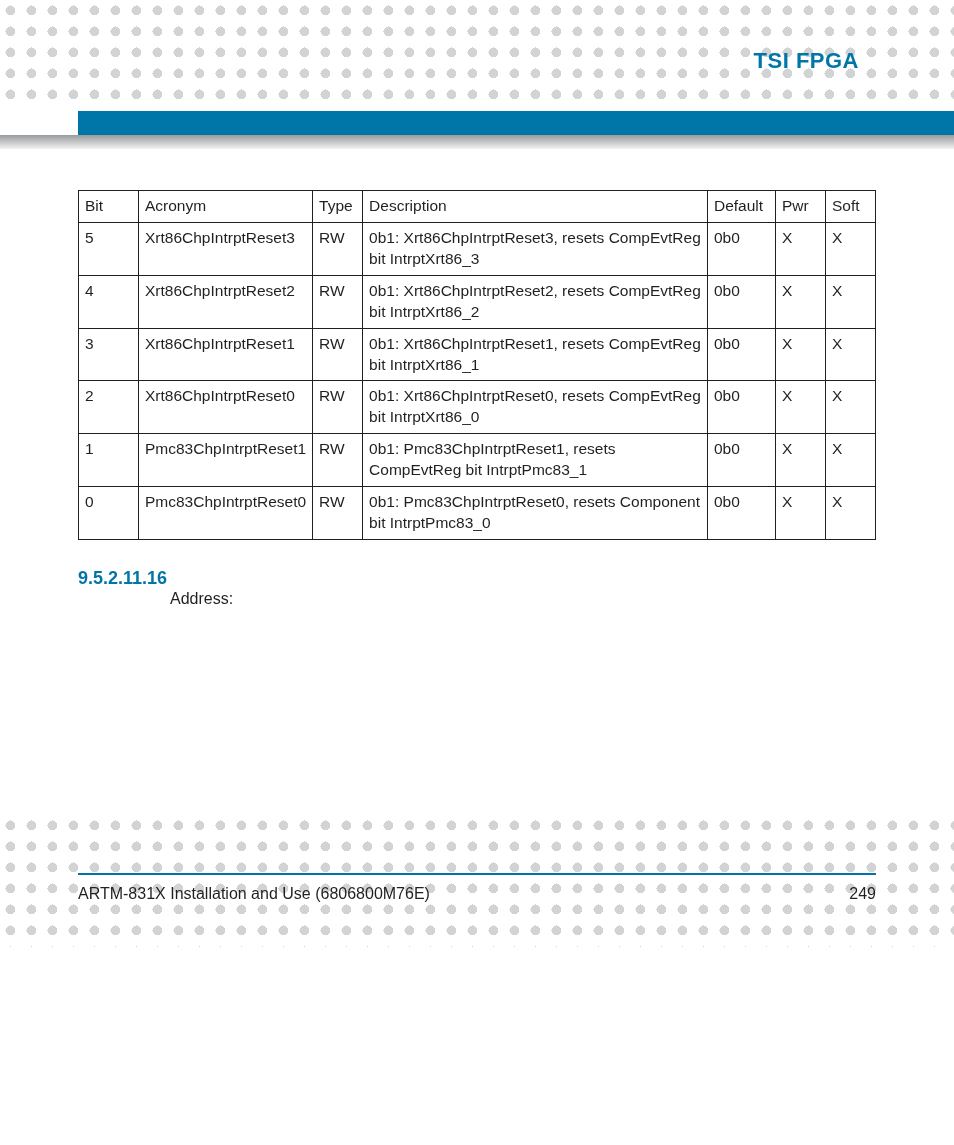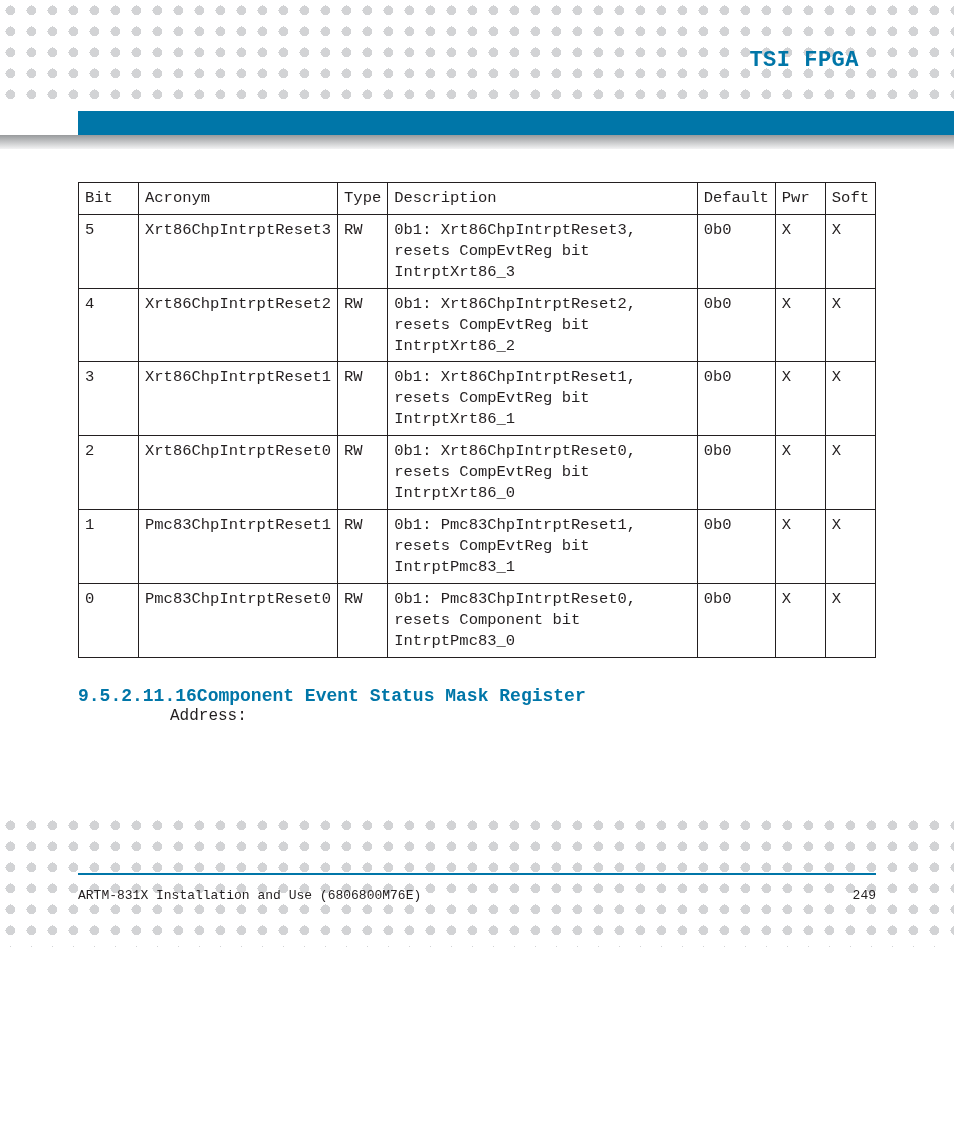--- a/index.html
+++ b/index.html
@@ -1,17 +1,17 @@
 <!DOCTYPE html>
 <html><head>
 <meta charset="utf-8">
 <style>
   * { box-sizing: border-box; margin: 0; padding: 0; }
   html, body { width: 954px; height: 1145px; font-family: "Segoe UI", "Myriad Pro", Arial, sans-serif; background: #fff; color: #231f20; }
-  .page { position: relative; width: 954px; height: 947px; overflow: hidden; font-family: Liberation Mono, monospace; }
+  .page { position: relative; width: 954px; height: 947px; overflow: hidden; }
 
   
   .dots {
     position: absolute;
     left: 0; right: 0;
     background-image: radial-gradient(#d2d3d5 5px, transparent 5px);
     background-size: 21px 21px;
     background-position: 0 0;
     z-index: 0;
   }
@@ -44,21 +44,21 @@
     left: 0;
     right: 0;
     height: 14px;
     background: linear-gradient(to bottom, #989a9c 0%, #f3f3f4 100%);
     z-index: 2;
   }
 
   
   .content {
     position: absolute;
-    top: 182px;
+    top: 190px;
     left: 78px;
     right: 78px;
     z-index: 3;
   }
 
   table.regtable {
     border-collapse: collapse;
     width: 100%;
     font-size: 15.5px;
     color: #231f20;
@@ -76,21 +76,21 @@
   col.c-acr  { width: 168px; }
   col.c-type { width: 50px; }
   col.c-desc { }
   col.c-def  { width: 68px; }
   col.c-pwr  { width: 50px; }
   col.c-soft { width: 50px; }
 
   .section-heading {
     margin-top: 28px;
     display: flex;
-    gap: 0;
+    gap: 18px;
     font-size: 18px;
     font-weight: 700;
     color: #0076a8;
   }
   .section-heading .sec-num { min-width: 92px; }
 
   .body-block {
     margin-left: 92px;
     font-size: 16px;
     color: #231f20;
@@ -107,21 +107,21 @@
     background: #0076a8;
     z-index: 3;
   }
   .footer {
     position: absolute;
     left: 78px; right: 78px;
     bottom: 44px;
     display: flex;
     justify-content: space-between;
     align-items: flex-start;
-    font-size: 13px;
+    font-size: 16px;
     color: #231f20;
     z-index: 3;
   }
 </style>
 </head>
 <body>
 
 <div class="page">
 
   <div class="dots top"></div>
@@ -207,21 +207,20 @@
             <td>0b1: Pmc83ChpIntrptReset0, resets Component bit IntrptPmc83_0</td>
             <td>0b0</td>
             <td>X</td>
             <td>X</td>
           </tr>
         </tbody>
     </table>
 
     <div class="section-heading">
       <span class="sec-num">9.5.2.11.16</span>
-      <span>Component Event Status Mask Register</span>
     </div>
 
     <div class="body-block">
       <p>Address:</p>
     </div>
 
   </div>
 
   <div class="footer-rule"></div>
   <div class="footer">

